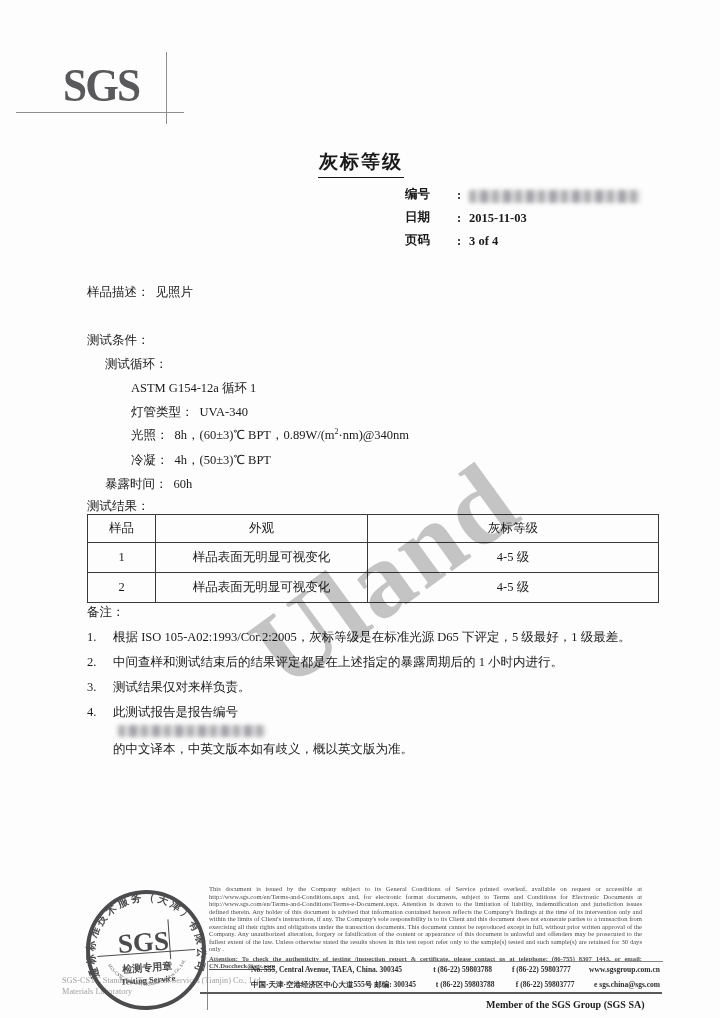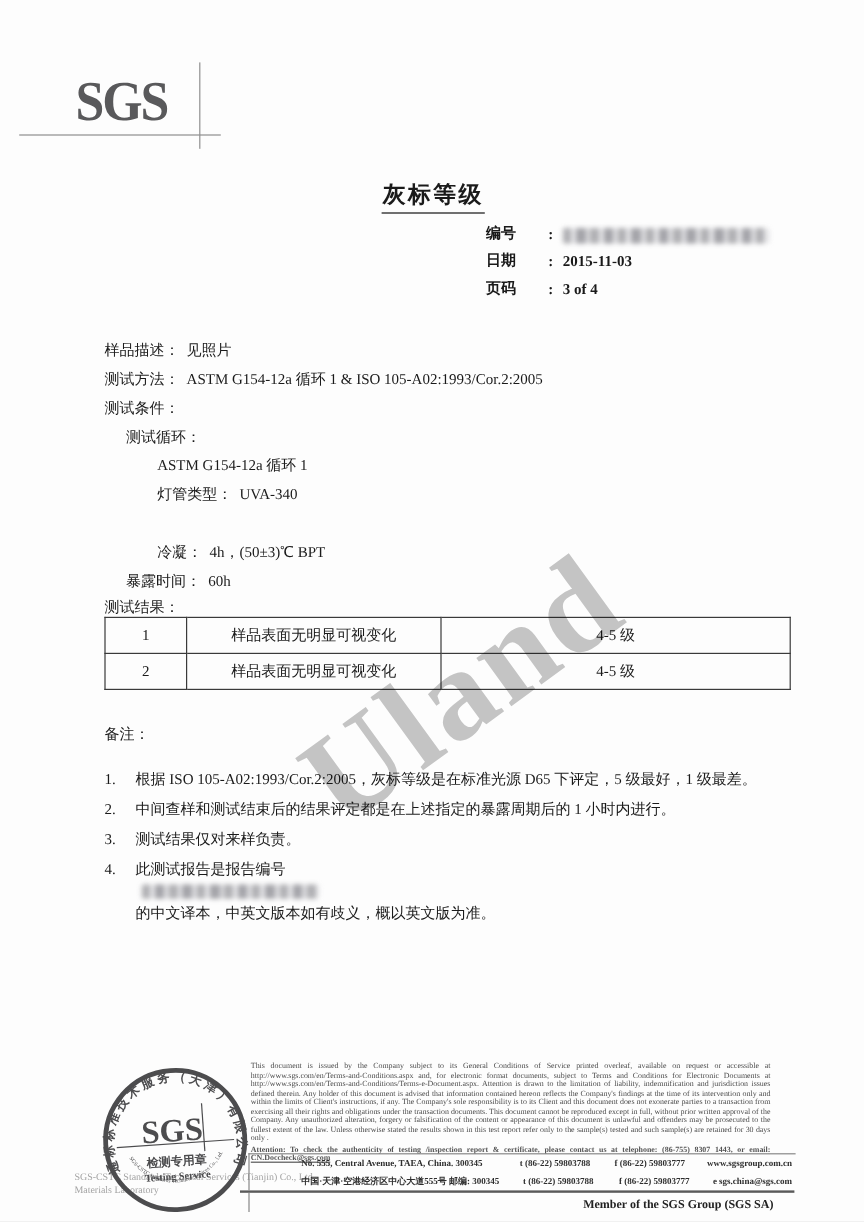--- a/index.html
+++ b/index.html
@@ -29,21 +29,21 @@
   .line{position:absolute;font-size:12.5px;white-space:nowrap;}
   .line .lab{margin-right:6px;}
   sup{font-size:8px;}
   
   .rtable{position:absolute;left:87px;top:514px;border-collapse:collapse;font-size:12.5px;}
   .rtable td{border:1px solid #3a3a3a;text-align:center;padding:0;}
   .rtable .h td{height:27px;}
   .rtable .r td{height:29px;}
   
   .notes{position:absolute;left:87px;top:604px;width:566px;font-size:12.5px;}
-  .notes-h{margin-bottom:16px;}
+  .notes-h{margin-bottom:4px;}
   .note{display:flex;line-height:25px;}
   .note .num{width:26px;flex:none;}
   .note .txt{flex:1;}
   
   .watermark{position:absolute;left:385px;top:575px;transform:translate(-50%,-50%) rotate(-36deg);
     font-size:108px;font-weight:bold;letter-spacing:3px;color:#c6c6c6;mix-blend-mode:multiply;
     z-index:5;pointer-events:none;}
   
   .company-lines{position:absolute;left:62px;top:975px;font-size:8.3px;color:#a3a3a3;
     line-height:11px;white-space:nowrap;z-index:1;}
@@ -89,52 +89,57 @@
     <div class="hrow">
       <span class="hlabel">页码</span>
       <span class="hcolon">:</span>
       <span>3 of 4</span>
     </div>
   </div>
 
   <div class="line" style="left:87px;top:284px;">
     <span class="lab">样品描述：</span><span>见照片</span>
   </div>
-  <div class="line" style="left:87px;top:308px;">
-    <span class="lab">测试方法：</span><span>ASTM G154-12a 循环 1 &amp; ISO 105-A02:1993/Cor.2:2005</span>
-  </div>
   <div class="line" style="left:87px;top:332px;">
     <span class="lab">测试条件：</span>
   </div>
   <div class="line" style="left:105px;top:356px;">
     <span class="lab">测试循环：</span>
   </div>
   <div class="line" style="left:131px;top:380px;">
     <span>ASTM G154-12a 循环 1</span>
   </div>
   <div class="line" style="left:131px;top:404px;">
     <span class="lab">灯管类型：</span><span>UVA-340</span>
+  </div>
+  <div class="line" style="left:131px;top:427px;">
+    <span class="lab">光照：</span><span><span>8h，(60±3)℃ BPT，0.89W/(m</span><sup>2</sup><span>·nm)@340nm</span></span>
   </div>
   <div class="line" style="left:131px;top:452px;">
     <span class="lab">冷凝：</span><span>4h，(50±3)℃ BPT</span>
   </div>
   <div class="line" style="left:105px;top:476px;">
     <span class="lab">暴露时间：</span><span>60h</span>
   </div>
   <div class="line" style="left:87px;top:498px;">
     <span>测试结果：</span>
   </div>
 
   <table class="rtable">
     <colgroup>
         <col style="width:68px">
         <col style="width:212px">
         <col style="width:291px">
       </colgroup>
     <tbody>
+        <tr class="h">
+      <td>样品</td>
+      <td>外观</td>
+      <td>灰标等级</td>
+    </tr>
     <tr class="r">
       <td>1</td>
       <td>样品表面无明显可视变化</td>
       <td>4-5 级</td>
     </tr>
     <tr class="r">
       <td>2</td>
       <td>样品表面无明显可视变化</td>
       <td>4-5 级</td>
     </tr>

